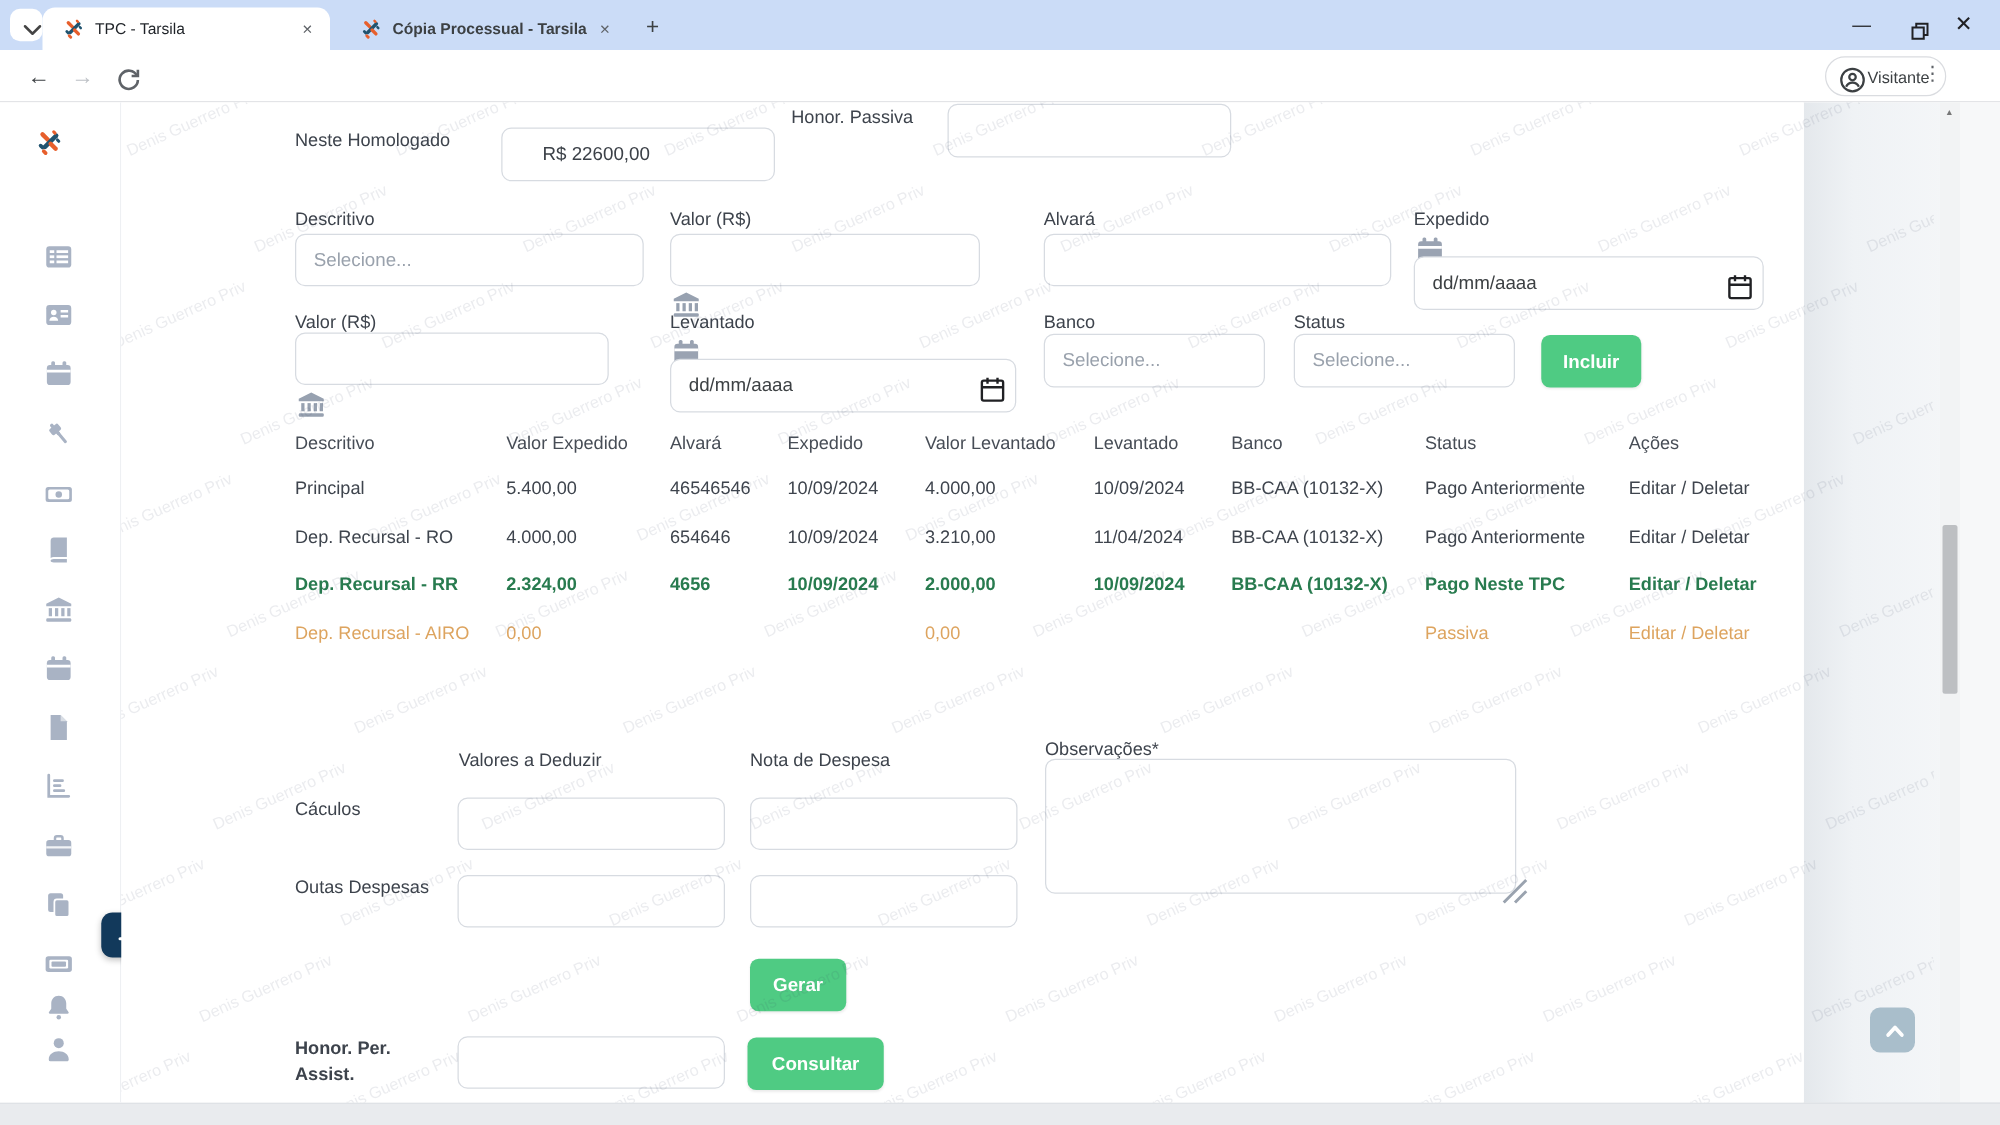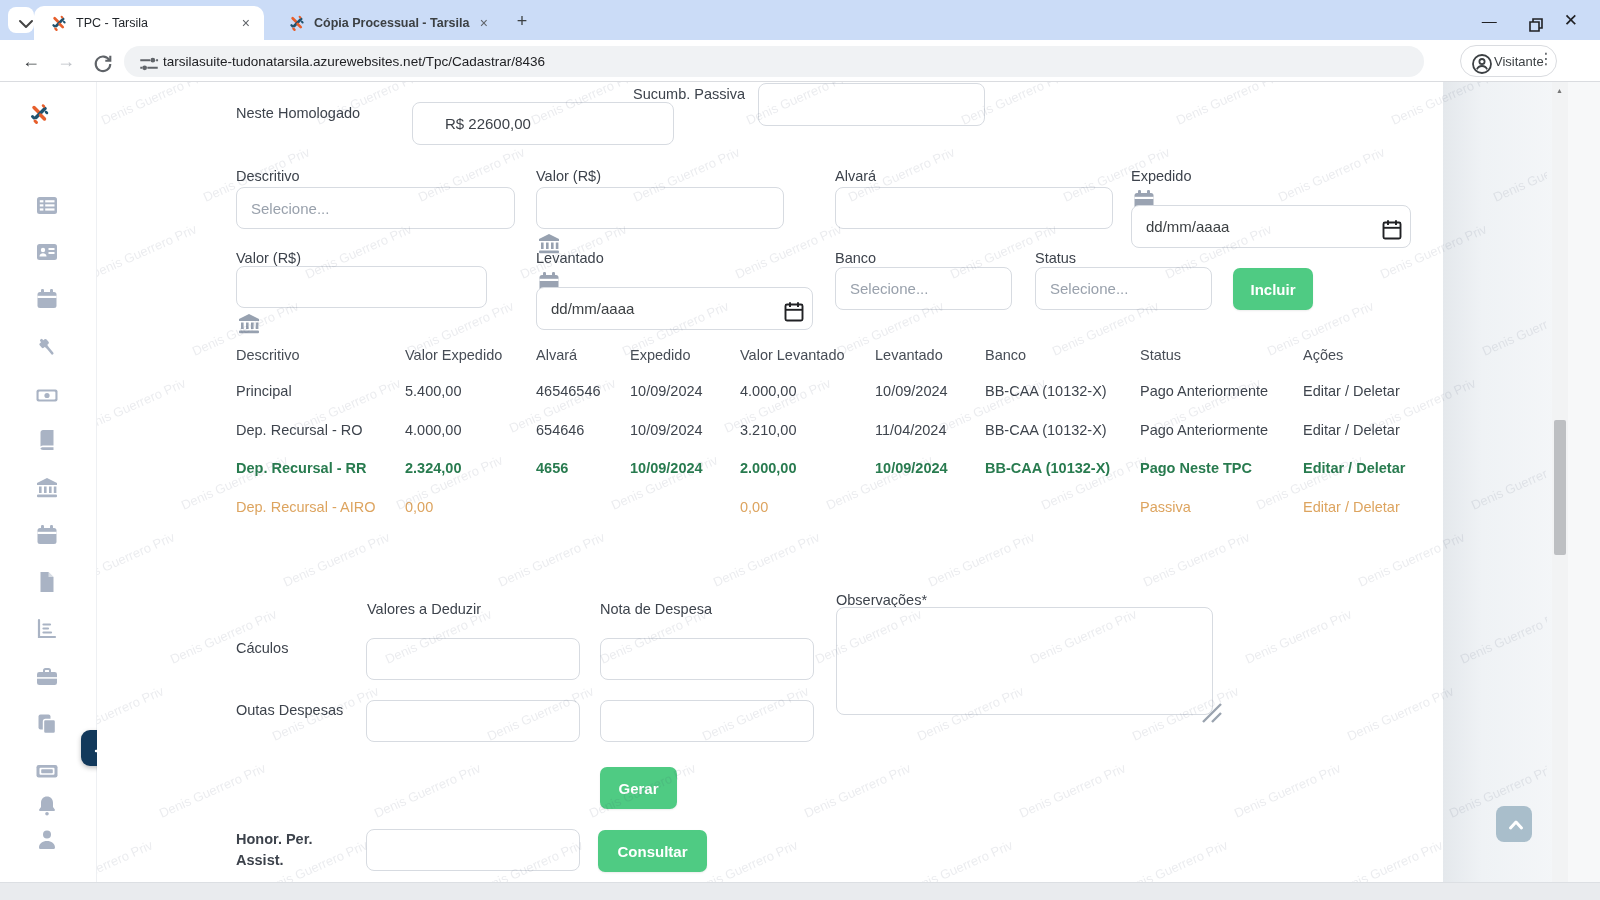--- a/index.html
+++ b/index.html
@@ -133,32 +133,20 @@
   <div class="nav-ic" style="left:20px;color:#3C4043;">←</div>
   <div class="nav-ic" style="left:55px;color:#BDC1C6;">→</div>
   <div class="nav-ic" style="left:88px;color:#5f6368;">
     <span class="sb-ic" style="width:18px;height:18px;">
         <svg viewBox="0 0 24 24">
           <path d="M18.5 8.5A7.3 7.3 0 1 0 19.3 12" fill="none" stroke="currentColor" stroke-width="2.1"></path>
           <path d="M19.3 3.8v5h-5" fill="none" stroke="currentColor" stroke-width="2.1"></path>
         </svg>
       </span>
   </div>
-  <div class="urlbar">
-    <span class="tune sb-ic">
-        <svg viewBox="0 0 22 22">
-          <g stroke="currentColor" stroke-width="1.8" fill="none">
-            <path d="M3 7.5h9M17.5 7.5h1.8M3 14.5h1.8M9.5 14.5H19"></path>
-          </g>
-          <circle cx="14.5" cy="7.5" r="2.2" fill="currentColor"></circle>
-          <circle cx="7" cy="14.5" r="2.2" fill="currentColor"></circle>
-        </svg>
-      </span>
-    <span class="url">tarsilasuite-tudonatarsila.azurewebsites.net/Tpc/Cadastrar/8436</span>
-  </div>
   <div class="profile-chip">
     <span class="pc-ic sb-ic">
         <svg viewBox="0 0 24 24">
           <circle cx="12" cy="12" r="9" fill="none" stroke="currentColor" stroke-width="1.8"></circle>
           <circle cx="12" cy="9.6" r="2.6" fill="none" stroke="currentColor" stroke-width="1.8"></circle>
           <path d="M6.9 17.4c.9-2.2 2.9-3.4 5.1-3.4s4.2 1.2 5.1 3.4" fill="none" stroke="currentColor" stroke-width="1.8"></path>
         </svg>
       </span>
     <span class="pc-lb">Visitante</span>
   </div>
@@ -272,25 +260,25 @@
         <div class="sidebar-item" style="top: 745px;"><span class="sb-ic"><svg viewBox="0 0 24 24" fill="currentColor">
               <circle cx="12" cy="7.5" r="4"></circle>
               <path d="M4 20.5c0-4 3.6-6.5 8-6.5s8 2.5 8 6.5c0 .8-.6 1.5-1.4 1.5H5.4A1.4 1.4 0 0 1 4 20.5Z"></path>
             </svg></span></div>
       </div>
   </div>
 
   <div class="content">
 
     <div class="lbl" style="left:139px;top:23px;">Neste Homologado</div>
-    <div class="inp" style="left:315px;top:20px;width:262px;height:43px;padding-left:32px;">
+    <div class="inp" style="left:304px;top:20px;width:219px;height:43px;padding-left:32px;">
         <span>R$ 22600,00</span>
       </div>
 
-    <div class="lbl" style="left:536px;top:4px;">Sucumb. Passiva</div>
+    <div class="lbl" style="left:536px;top:4px;">Honor. Passiva</div>
     <div class="inp" style="left:661px;top:1px;width:227px;height:43px;">
         <span></span>
       </div>
 
     <div class="lbl" style="left:139px;top:86px;">Descritivo</div>
     <div class="inp ph" style="left:139px;top:105px;width:279px;height:42px;">
         <span>Selecione...</span>
       </div>
 
     <div class="lbl" style="left:439px;top:86px;">Valor (R$)</div>

